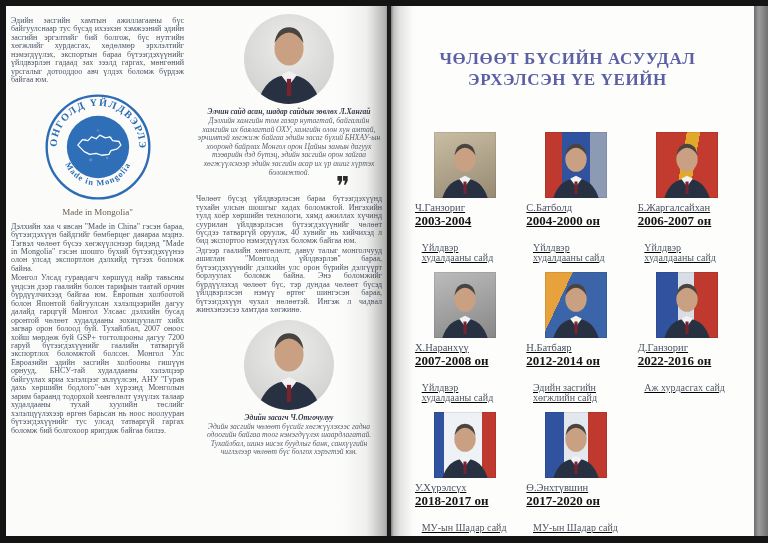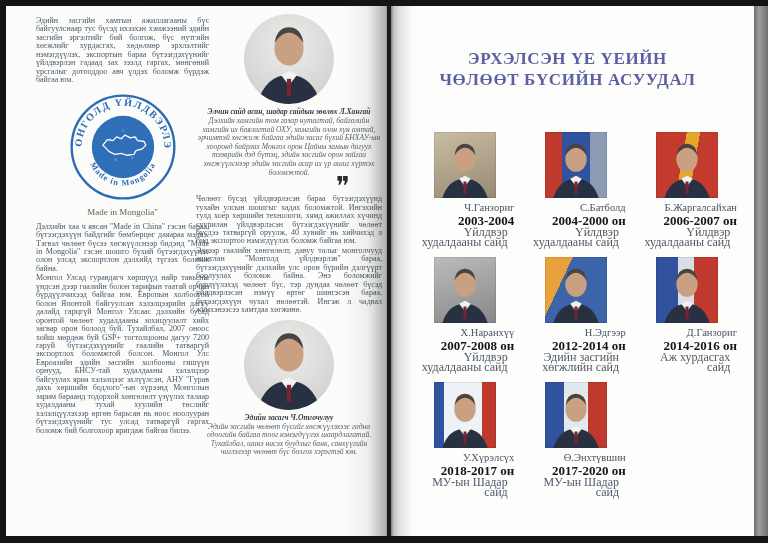--- a/index.html
+++ b/index.html
@@ -8,44 +8,44 @@
   
   .page-left{position:absolute;left:6px;top:6px;width:381px;height:530px;
     background:linear-gradient(to right,#fbfbfa 0%,#fcfcfb 88%,#ececea 96%,#d2d2d0 100%);}
   .page-right{position:absolute;left:391px;top:6px;width:363px;height:530px;
     background:linear-gradient(to right,#c9c9c7 0%,#f3f3f1 2.5%,#fdfdfc 7%,#fdfdfc 100%);}
   .spine{position:absolute;left:366px;top:6px;width:46px;height:530px;pointer-events:none;
     background:linear-gradient(to right,rgba(0,0,0,0) 0%,rgba(0,0,0,0.16) 42%,rgba(40,40,40,0.6) 52%,rgba(0,0,0,0.10) 60%,rgba(0,0,0,0) 100%);}
   .edge-strip{position:absolute;left:754px;top:6px;width:14px;height:530px;
     background:linear-gradient(to right,#6d6d6d,#9d9d9d 35%,#858585 70%,#707070);}
   
-  .col1{position:absolute;left:5px;top:11px;width:173px;margin-left:25px;}
+  .col1{position:absolute;left:5px;top:11px;width:173px;}
   .col2{position:absolute;left:190px;top:3px;width:186px;}
   .body-p{font-size:8px;line-height:8.45px;color:#4a5668;text-align:justify;margin:0 0 1px 0;}
   .stamp-wrap{width:110px;margin:7px auto 1px auto;}
   .stamp-cap{font-size:9px;color:#6b6056;text-align:center;margin:0 0 6px 0;}
   .circle-photo{width:90px;height:90px;border-radius:50%;overflow:hidden;margin:5px auto 0 auto;
     background:radial-gradient(circle at 50% 35%,#ededec 0%,#d5d5d4 70%,#c3c3c2 100%);}
   .circle-photo svg{display:block;width:100%;height:100%;}
   .cap-bold{font-size:7.6px;line-height:9px;font-weight:bold;font-style:italic;color:#343c4a;text-align:center;margin:3px 0 1px 0;}
   .quote-i{font-size:7.6px;line-height:8.6px;font-style:italic;color:#59626f;text-align:center;margin:0;}
   .qmark{font-size:26px;line-height:14px;color:#2b2b2b;text-align:right;margin:2px 32px 2px 0;font-family:"DejaVu Sans",sans-serif;}
   .circ2{margin-top:5px;}
   
   .rp-title{position:absolute;top:42px;left:0;right:10px;text-align:center;
     font-size:17px;line-height:21px;font-weight:600;letter-spacing:0.6px;color:#5b5fa4;}
   .grid{position:absolute;top:126px;left:24px;width:322px;
     display:grid;grid-template-columns:repeat(3,1fr);row-gap:10px;column-gap:12px;}
-  .tile{text-align:right;}
+  .tile{text-align:left;text-decoration:underline;}
   .m-photo{width:62px;height:66px;margin:0 auto 4px auto;position:relative;overflow:hidden;
     box-shadow:0 0 0 1px rgba(0,0,0,0.08) inset;}
   .m-photo svg{position:absolute;left:0;top:2px;width:62px;height:66px;}
   .m-name{font-size:10.5px;line-height:12px;color:#4a5264;}
   .m-years{font-size:13px;line-height:13px;font-weight:bold;color:#161616;}
-  .m-title{font-size:12px;line-height:9.5px;color:#4f5866;max-width:86px;margin:1px auto 0 auto;}
+  .m-title{font-size:10px;line-height:9.5px;color:#4f5866;max-width:86px;margin:16px auto 0 auto;}
   .hidden-defs{position:absolute;width:0;height:0;overflow:hidden;}
 </style>
 </head>
 <body>
 
 <svg class="hidden-defs" xmlns="http://www.w3.org/2000/svg">
   <symbol id="person" viewBox="0 0 64 68">
     <ellipse cx="32" cy="26" rx="11" ry="13" fill="#c9a081"></ellipse>
     <path d="M21,22 Q23,10 32,10 Q41,10 43,22 Q38,14 32,14 Q26,14 21,22 Z" fill="#4a4440"></path>
     <path d="M8,68 Q14,46 32,46 Q50,46 56,68 Z" fill="#273142"></path>
@@ -107,22 +107,22 @@
             <use href="#person"></use>
           </svg>
       </div>
       <p class="cap-bold">Эдийн засагч Ч.Отгочулуу</p>
       <p class="quote-i">Эдийн засгийн чөлөөт бүсийг хөгжүүлэхээс гадна одоогийн байгаа тоог нэмэгдүүлэх шаардлагатай. Тухайлбал, шинэ нисэх буудлыг банк, санхүүгийн чиглэлээр чөлөөт бүс болгох хэрэгтэй юм.</p>
     </div>
   </div>
 
   <div class="page-right">
     <div class="rp-title">
+      <div>ЧӨЛӨӨТ БҮСИЙН АСУУДАЛ</div>
       <div>ЭРХЭЛСЭН ҮЕ ҮЕИЙН</div>
-      <div>ЧӨЛӨӨТ БҮСИЙН АСУУДАЛ</div>
     </div>
 
     <div class="grid">
 
       <div class="tile">
         <div class="m-photo" style="background:linear-gradient(160deg,#c9bda4,#968b72)">
           <svg viewBox="0 0 64 68">
               <use href="#person"></use>
             </svg>
         </div>
@@ -164,33 +164,33 @@
         <div class="m-title">Үйлдвэр худалдааны сайд</div>
       </div>
 
 
       <div class="tile">
         <div class="m-photo" style="background:linear-gradient(115deg,#e8a23c 30%,#3c64a8 30%)">
           <svg viewBox="0 0 64 68">
               <use href="#person"></use>
             </svg>
         </div>
-        <div class="m-name">Н.Эдгээр</div>
+        <div class="m-name">Н.Батбаяр</div>
         <div class="m-years">2012-2014 он</div>
         <div class="m-title">Эдийн засгийн хөгжлийн сайд</div>
       </div>
 
       <div class="tile">
         <div class="m-photo" style="background:linear-gradient(90deg,#31529e 36%,#d8dde6 36%,#d8dde6 62%,#c0392f 62%)">
           <svg viewBox="0 0 64 68">
               <use href="#person"></use>
             </svg>
         </div>
         <div class="m-name">Д.Ганзориг</div>
-        <div class="m-years">2014-2016 он</div>
+        <div class="m-years">2022-2016 он</div>
         <div class="m-title">Аж хурдасгах сайд</div>
       </div>
 
       <div class="tile">
         <div class="m-photo" style="background:linear-gradient(90deg,#31529e 16%,#eef1f5 16%,#eef1f5 78%,#c0392f 78%)">
           <svg viewBox="0 0 64 68">
               <use href="#person"></use>
             </svg>
         </div>
         <div class="m-name">У.Хүрэлсүх</div>

